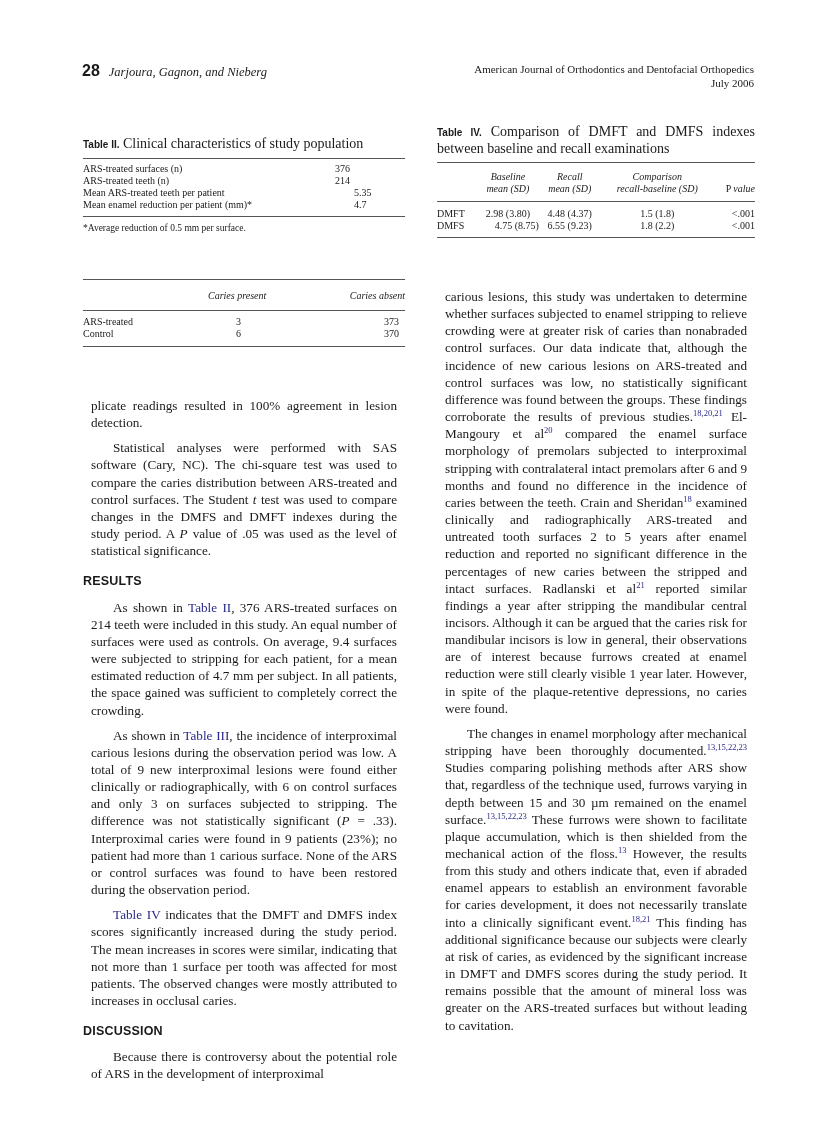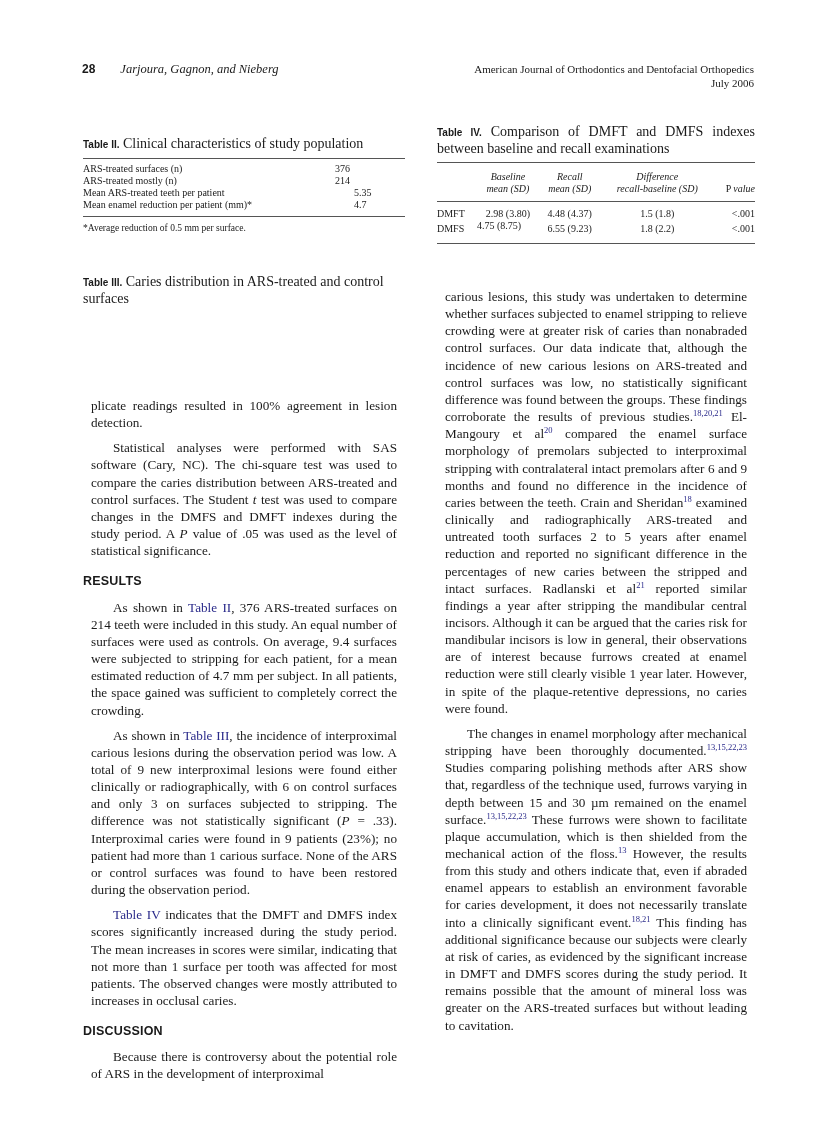--- a/index.html
+++ b/index.html
@@ -1,20 +1,20 @@
 <!DOCTYPE html>
 <html><head>
   <meta charset="utf-8">
   <style>
     html, body { margin: 0; padding: 0; background: #ffffff; }
     body { width: 838px; height: 1122px; position: relative; overflow: hidden; color: #1a1a1a; font-family: "Liberation Serif", serif; }
 
     .running-header { position: absolute; top: 62px; left: 82px; width: 672px; height: 34px; }
     .rh-left { position: absolute; left: 0; top: 0; font-size: 12px; }
-    .rh-left .pgnum { font-family: "Liberation Sans", sans-serif; font-weight: bold; font-size: 12px; margin-right: 22px; }
+    .rh-left .pgnum { font-family: "Liberation Sans", sans-serif; font-weight: bold; font-size: 16px; margin-right: 6px; }
     .rh-left .authors { font-style: italic; font-size: 12.5px; }
     .rh-right { position: absolute; right: 0; top: 0; text-align: right; font-size: 11px; line-height: 14px; }
 
     .col { position: absolute; width: 322px; }
     .col-left { left: 83px; }
     .col-right { left: 437px; width: 318px; }
 
     .tbl-caption { font-size: 14px; line-height: 16px; margin: 0; }
     .tbl-caption .tlabel { font-family: "Liberation Sans", sans-serif; font-weight: bold; font-size: 10px; }
     .tbl { width: 100%; border-collapse: collapse; font-size: 10px; line-height: 12px; }
@@ -53,41 +53,58 @@
       <span class="tlabel">Table II.</span>
       <span>Clinical characteristics of study population</span>
     </p>
     <table class="tbl" style="margin-top:5px;">
       <tbody>
         <tr class="rule-thick">
           <td style="padding-top:4px;">ARS-treated surfaces (n)</td>
           <td style="padding-top:4px;width:70px;padding-left:12px;">376</td>
         </tr>
         <tr>
-          <td>ARS-treated mostly (n)</td>
+          <td>ARS-treated teeth (n)</td>
           <td style="padding-left:12px;">214</td>
         </tr>
         <tr>
           <td>Mean ARS-treated teeth per patient</td>
           <td style="padding-left:31px;">5.35</td>
         </tr>
         <tr class="rule-bottom">
           <td style="padding-bottom:5px;">Mean enamel reduction per patient (mm)*</td>
           <td style="padding-bottom:5px;padding-left:31px;">4.7</td>
         </tr>
       </tbody>
     </table>
     <div class="footnote">*Average reduction of 0.5 mm per surface.</div>
   </div>
 
   <div style="position:absolute;top:138px;width:322px;">
-    <p class="tbl-caption">
-      <span class="tlabel">Table III.</span>
-      <span>Caries distribution in ARS-treated and control surfaces</span>
-    </p>
+    <table class="tbl" style="margin-top:5px;">
+      <thead>
+        <tr class="rule-thick">
+          <th style="text-align:left;padding:10px 0 8px 0;width:95px;"></th>
+          <th style="text-align:left;padding:10px 0 8px 30px;">Caries present</th>
+          <th style="text-align:right;padding:10px 0 8px 0;">Caries absent</th>
+        </tr>
+      </thead>
+      <tbody>
+        <tr class="rule-mid">
+          <td style="padding-top:5px;">ARS-treated</td>
+          <td style="padding-top:5px;padding-left:58px;">3</td>
+          <td style="padding-top:5px;text-align:right;padding-right:6px;">373</td>
+        </tr>
+        <tr class="rule-bottom">
+          <td style="padding-bottom:6px;">Control</td>
+          <td style="padding-bottom:6px;padding-left:58px;">6</td>
+          <td style="padding-bottom:6px;text-align:right;padding-right:6px;">370</td>
+        </tr>
+      </tbody>
+    </table>
   </div>
 
   <div class="body-text" style="position:absolute;top:253px;width:322px;">
     <p>plicate readings resulted in 100% agreement in lesion detection.</p>
     <p class="indent"><span>Statistical analyses were performed with SAS software (Cary, NC). The chi-square test was used to compare the caries distribution between ARS-treated and control surfaces. The Student </span><i>t</i><span> test was used to compare changes in the DMFS and DMFT indexes during the study period. A </span><i>P</i><span> value of .05 was used as the level of statistical significance.</span></p>
 
     <div class="section-head">RESULTS</div>
     <p class="indent"><span>As shown in </span><span class="xref">Table II</span><span>, 376 ARS-treated surfaces on 214 teeth were included in this study. An equal number of surfaces were used as controls. On average, 9.4 surfaces were subjected to stripping for each patient, for a mean estimated reduction of 4.7 mm per subject. In all patients, the space gained was sufficient to completely correct the crowding.</span></p>
     <p class="indent"><span>As shown in </span><span class="xref">Table III</span><span>, the incidence of interproximal carious lesions during the observation period was low. A total of 9 new interproximal lesions were found either clinically or radiographically, with 6 on control surfaces and only 3 on surfaces subjected to stripping. The difference was not statistically significant (</span><i>P</i><span> = .33). Interproximal caries were found in 9 patients (23%); no patient had more than 1 carious surface. None of the ARS or control surfaces was found to have been restored during the observation period.</span></p>
     <p class="indent"><span class="xref">Table IV</span><span> indicates that the DMFT and DMFS index scores significantly increased during the study period. The mean increases in scores were similar, indicating that not more than 1 surface per tooth was affected for most patients. The observed changes were mostly attributed to increases in occlusal caries.</span></p>
@@ -110,40 +127,40 @@
           <th style="width:40px;padding:8px 0 6px 0;"></th>
           <th style="text-align:center;padding:8px 0 6px 0;">
               <div>Baseline</div>
               <div>mean (SD)</div>
             </th>
           <th style="text-align:center;padding:8px 0 6px 0;">
               <div>Recall</div>
               <div>mean (SD)</div>
             </th>
           <th style="text-align:center;padding:8px 0 6px 0;">
-              <div>Difference</div>
+              <div>Comparison</div>
               <div>recall-baseline (SD)</div>
             </th>
           <th style="text-align:right;padding:8px 0 6px 0;font-style:normal;">
               <div>&nbsp;</div>
               <div><span>P</span> <i>value</i></div>
             </th>
         </tr>
       </thead>
       <tbody>
         <tr class="rule-mid">
           <td style="padding-top:6px;">DMFT</td>
           <td style="padding-top:6px;text-align:center;">2.98 (3.80)</td>
           <td style="padding-top:6px;text-align:center;">4.48 (4.37)</td>
           <td style="padding-top:6px;text-align:center;">1.5 (1.8)</td>
           <td style="padding-top:6px;text-align:right;">&lt;.001</td>
         </tr>
         <tr class="rule-bottom">
           <td style="padding-bottom:5px;">DMFS</td>
-          <td style="padding-bottom:11px;text-align:left;">4.75 (8.75)</td>
+          <td style="padding-bottom:5px;text-align:right;">4.75 (8.75)</td>
           <td style="padding-bottom:5px;text-align:center;">6.55 (9.23)</td>
           <td style="padding-bottom:5px;text-align:center;">1.8 (2.2)</td>
           <td style="padding-bottom:5px;text-align:right;">&lt;.001</td>
         </tr>
       </tbody>
     </table>
   </div>
 
   <div class="body-text" style="position:absolute;top:156px;width:318px;">
     <p><span>carious lesions, this study was undertaken to determine whether surfaces subjected to enamel stripping to relieve crowding were at greater risk of caries than nonabraded control surfaces. Our data indicate that, although the incidence of new carious lesions on ARS-treated and control surfaces was low, no statistically significant difference was found between the groups. These findings corroborate the results of previous studies.</span><sup class="cite">18,20,21</sup><span> El-Mangoury et al</span><sup class="cite">20</sup><span> compared the enamel surface morphology of premolars subjected to interproximal stripping with contralateral intact premolars after 6 and 9 months and found no difference in the incidence of caries between the teeth. Crain and Sheridan</span><sup class="cite">18</sup><span> examined clinically and radiographically ARS-treated and untreated tooth surfaces 2 to 5 years after enamel reduction and reported no significant difference in the percentages of new caries between the stripped and intact surfaces. Radlanski et al</span><sup class="cite">21</sup><span> reported similar findings a year after stripping the mandibular central incisors. Although it can be argued that the caries risk for mandibular incisors is low in general, their observations are of interest because furrows created at enamel reduction were still clearly visible 1 year later. However, in spite of the plaque-retentive depressions, no caries were found.</span></p>

